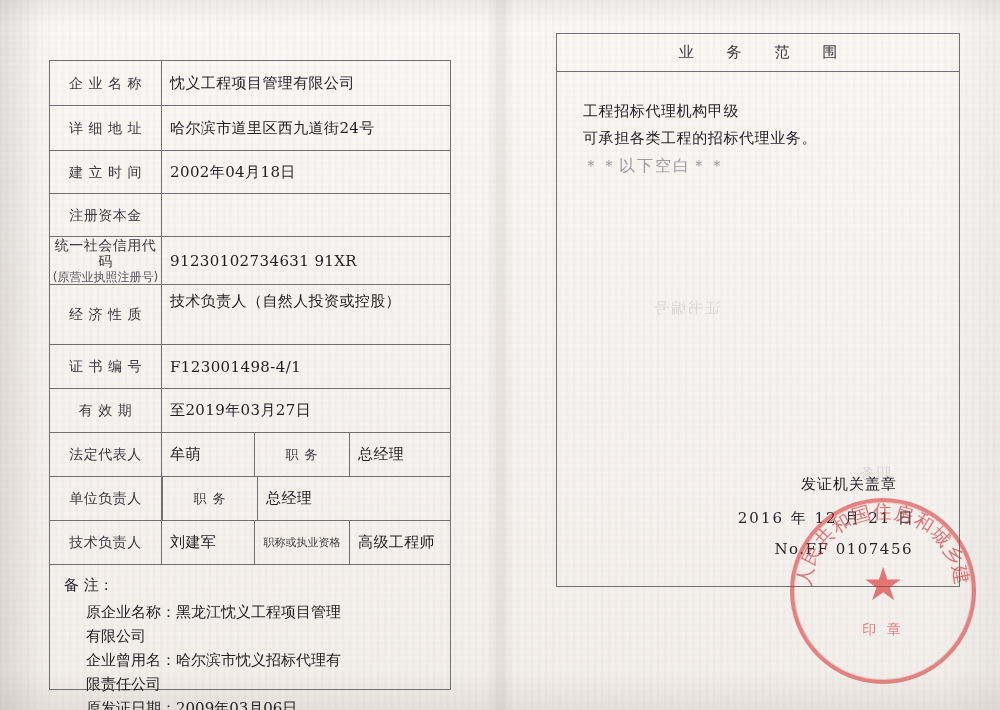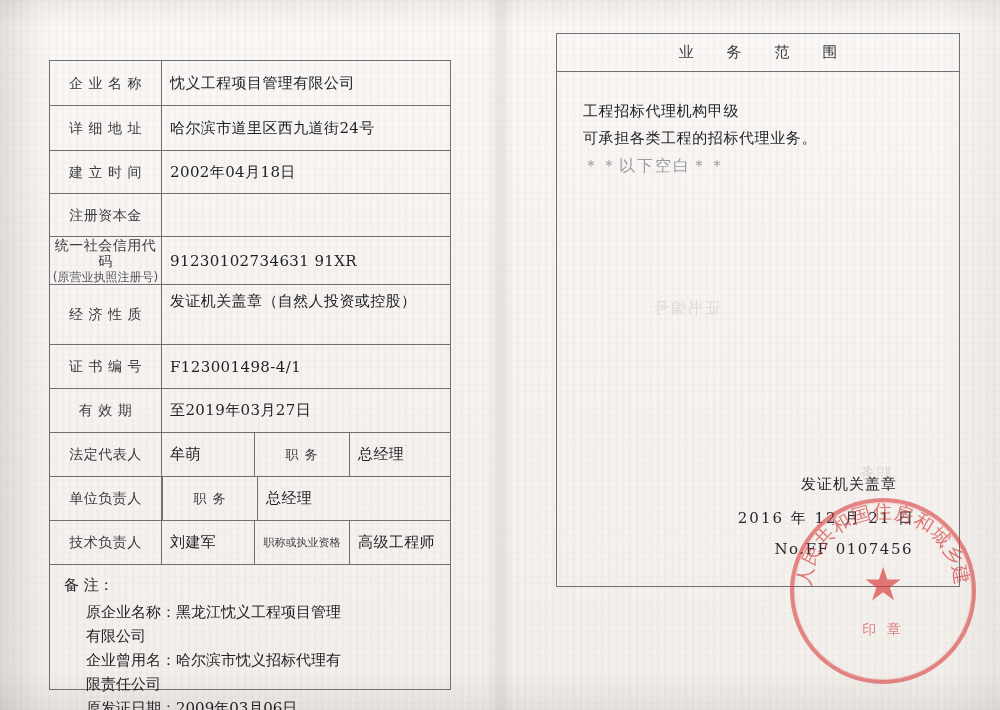--- a/index.html
+++ b/index.html
@@ -307,21 +307,21 @@
     <div class="row h-credit">
       <div class="lbl">
         <span>统一社会信用代码</span>
         <span class="sub">(原营业执照注册号)</span>
       </div>
       <div class="val">91230102734631 91XR</div>
     </div>
 
     <div class="row h-econ">
       <div class="lbl">经 济 性 质</div>
-      <div class="val wrap">发证机关盖章（自然人投资或控股）</div>
+      <div class="val wrap">技术负责人（自然人投资或控股）</div>
     </div>
 
     <div class="row h-certno">
       <div class="lbl">证 书 编 号</div>
       <div class="val">F123001498-4/1</div>
     </div>
 
     <div class="row h-valid">
       <div class="lbl">有 效 期</div>
       <div class="val">至2019年03月27日</div>

